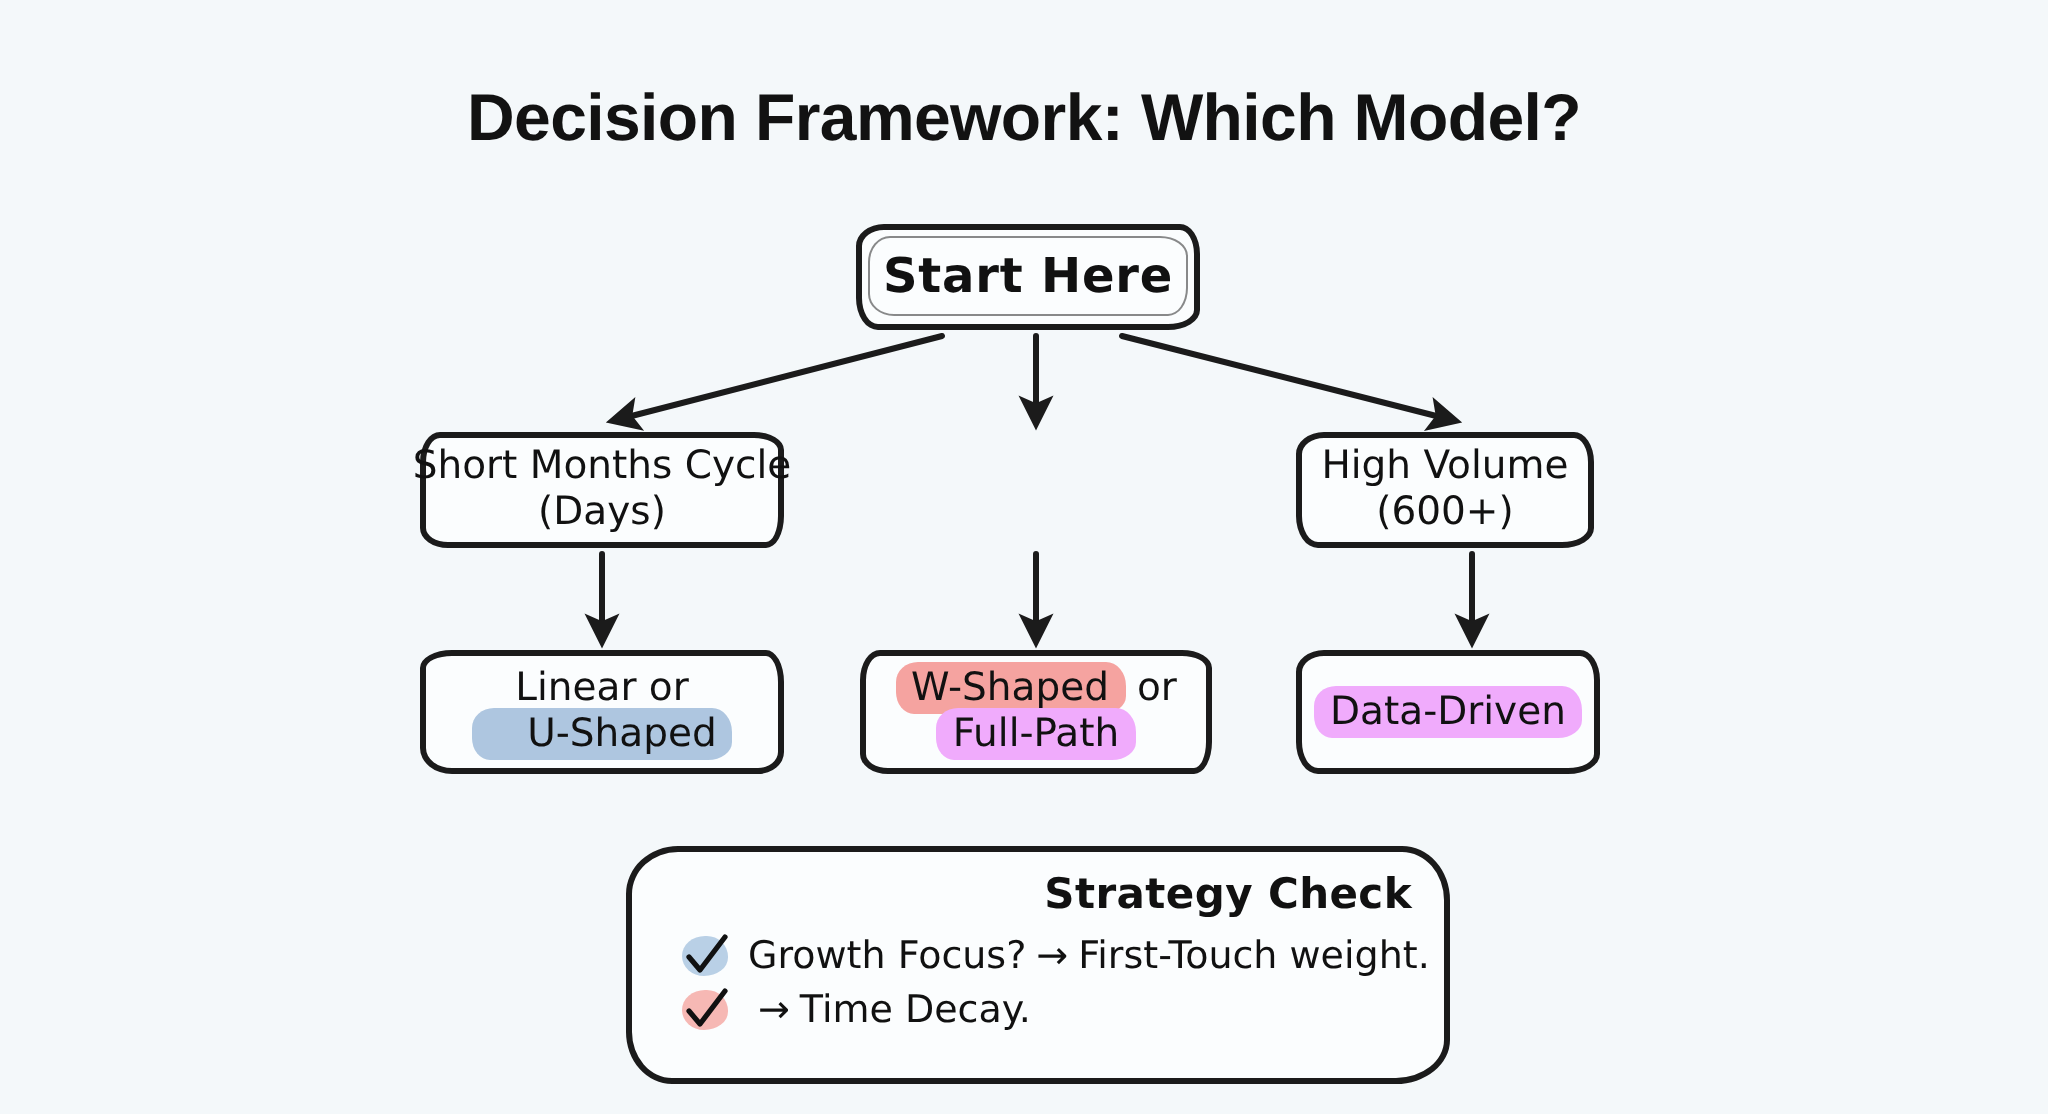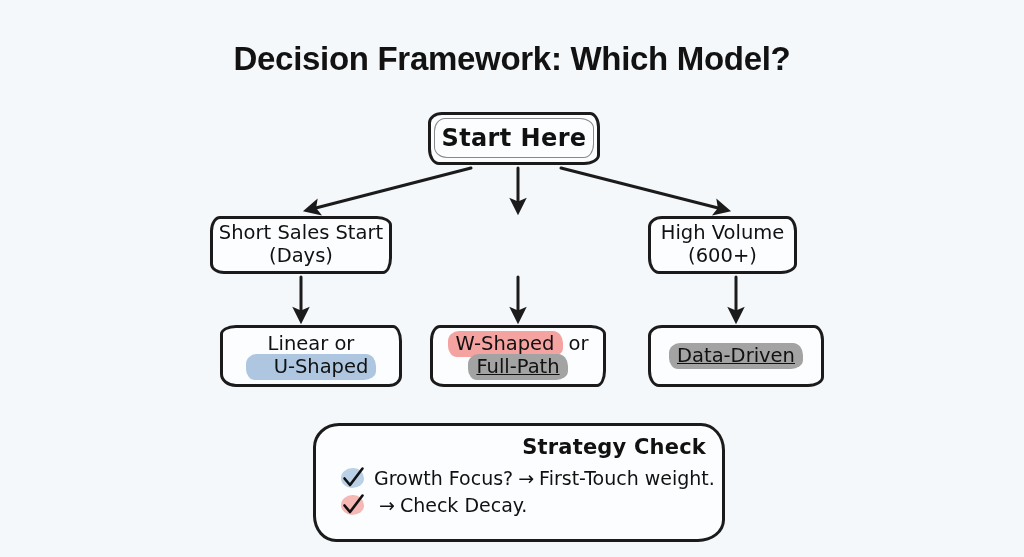--- a/index.html
+++ b/index.html
@@ -87,34 +87,34 @@
   #node-cond-0 { left: 210px; width: 182px; }
   #node-cond-1 { left: 430px; width: 176px; }
   #node-cond-2 { left: 648px; width: 149px; }
 
   
   .outcome {
     top: 325px;
     height: 62px;
     font-size: 19.5px;
   }
-  #node-out-0 { left: 220px; width: 182px; }
+  #node-out-0 { left: 210px; width: 182px; }
   #node-out-1 { left: 430px; width: 176px; }
-  #node-out-2 { left: 648px; width: 176px; }
+  #node-out-2 { left: 648px; width: 152px; }
 
   
   .hl {
     padding: 1px 8px 2px 8px;
     border-radius: 11px 10px 12px 9px / 10px 12px 9px 11px;
     box-decoration-break: clone;
     -webkit-box-decoration-break: clone;
   }
   .hl-blue  { background: #aec6e0; padding-left: 28px; }
   .hl-red   { background: #f5a3a0; }
-  .hl-green { background: #a3a3a3; text-decoration: underline; }
+  .hl-green { background: #f0abfc; }
 
   
   #arrows {
     position: absolute;
     left: 0; top: 0;
     width: 1024px; height: 557px;
     pointer-events: none;
   }
 
   
@@ -186,21 +186,21 @@
     <path d="M301,277 L301,319" stroke="#1b1b1b" stroke-width="3" fill="none" stroke-linecap="round" marker-end="url(#ah)"></path>
     <path d="M518,277 L518,319" stroke="#1b1b1b" stroke-width="3" fill="none" stroke-linecap="round" marker-end="url(#ah)"></path>
     <path d="M736,277 L736,319" stroke="#1b1b1b" stroke-width="3" fill="none" stroke-linecap="round" marker-end="url(#ah)"></path>
   </svg>
 
   <div class="node sketch-a" id="node-start">
     <span class="line">Start Here</span>
   </div>
 
   <div class="node cond sketch-b" id="node-cond-0">
-    <span class="line">Short Sales Start</span>
+    <span class="line">Short Months Cycle</span>
     <span class="line">(Days)</span>
   </div>
 
 
   <div class="node cond sketch-a" id="node-cond-2">
     <span class="line">High Volume</span>
     <span class="line">(600+)</span>
   </div>
 
   <div class="node outcome sketch-c" id="node-out-0">
@@ -233,17 +233,17 @@
     </div>
 
     <div class="check-row">
       <span class="check-ico">
         <span class="blob blob-red"></span>
         <svg width="27" height="24" viewBox="0 0 27 24" xmlns="http://www.w3.org/2000/svg">
           <path d="M4.5,12.5 L10,19 L22.5,2.5" stroke="#111111" stroke-width="2.6" fill="none" stroke-linecap="round" stroke-linejoin="round"></path>
         </svg>
       </span>
       <span class="arrow-glyph">→</span>
-      <span>Check Decay.</span>
+      <span>Time Decay.</span>
     </div>
   </div>
 
 </div>
 
 </body></html>

